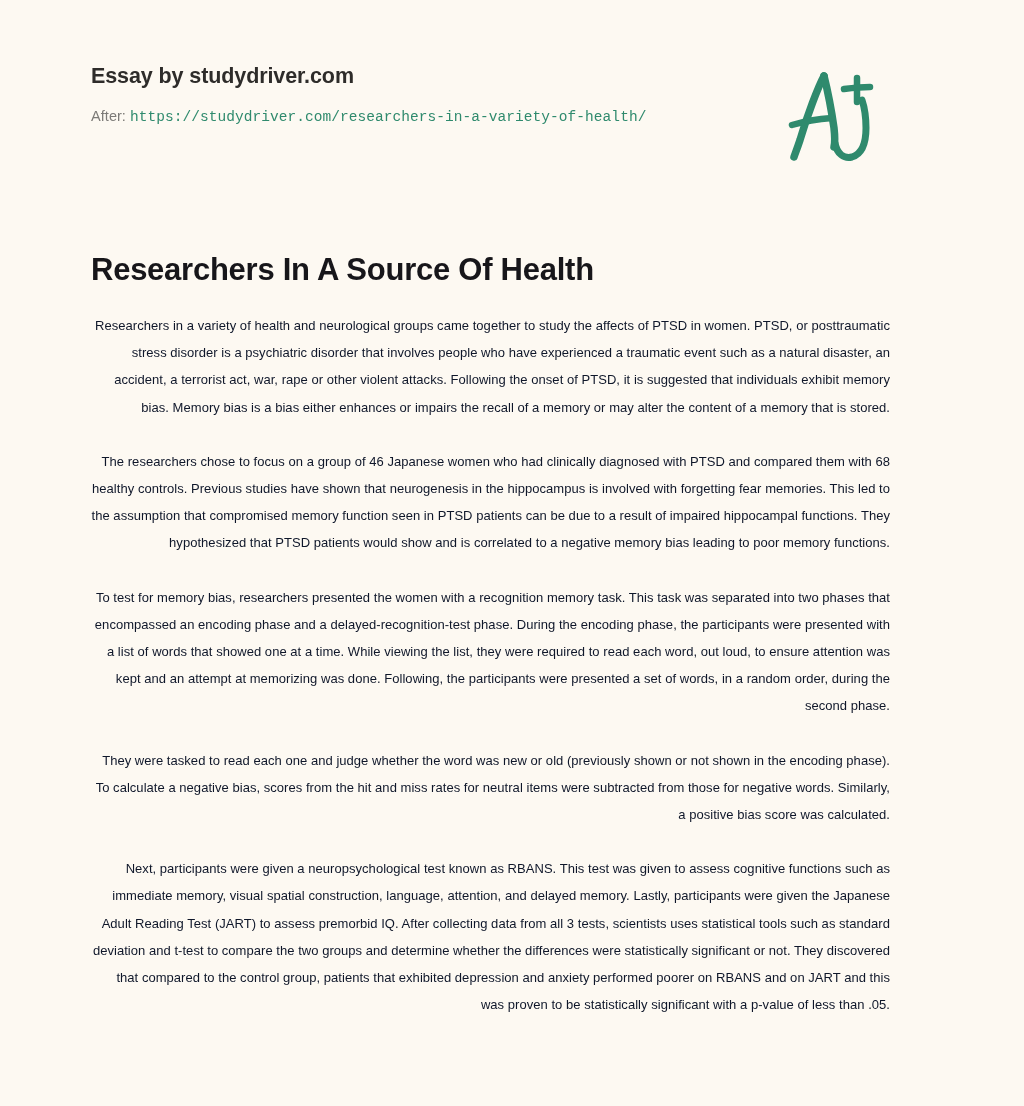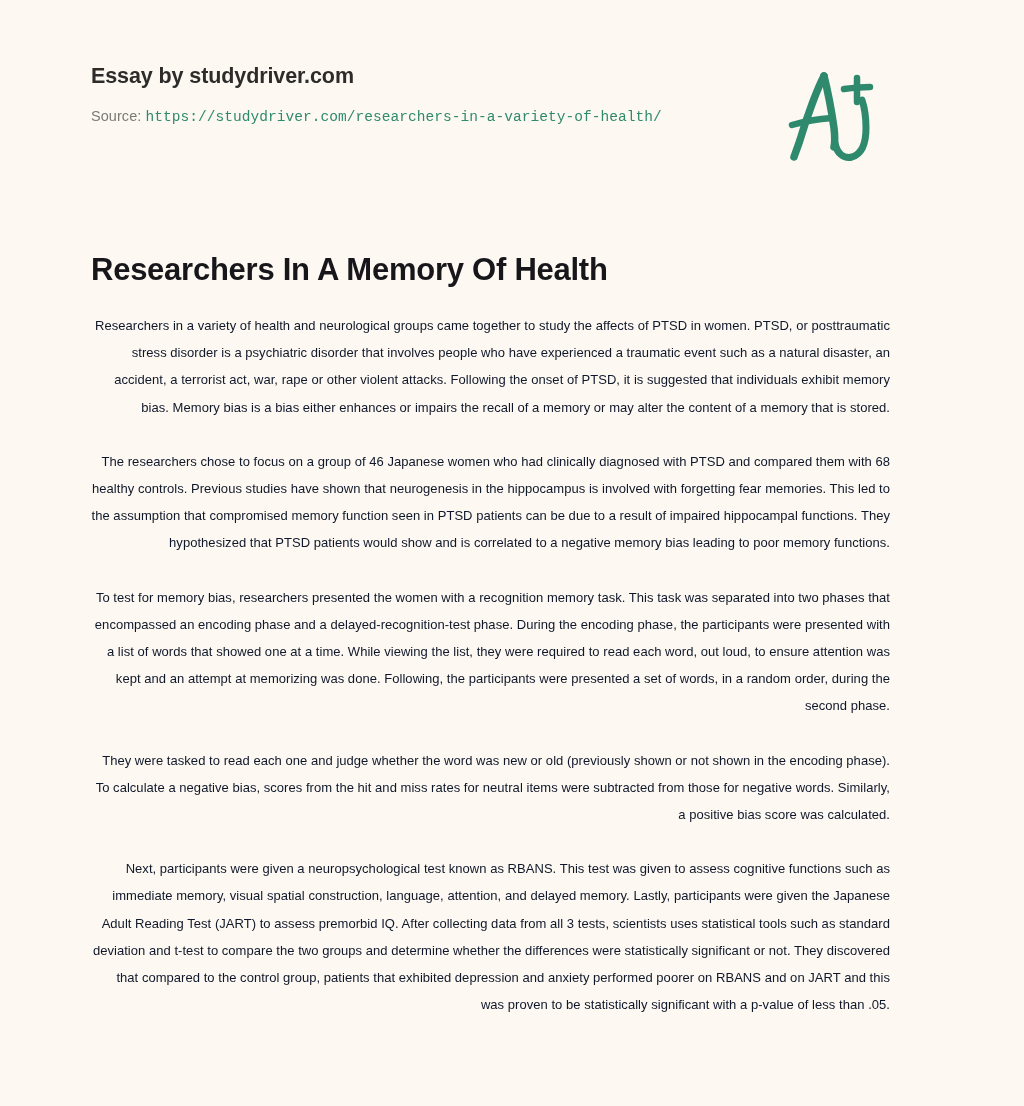--- a/index.html
+++ b/index.html
@@ -111,21 +111,21 @@
   }
 </style>
 </head>
 <body>
 
 <div class="page">
 
   <div class="header">
     <div class="byline">Essay by studydriver.com</div>
     <div class="source-line">
-      <span class="source-label">Source:</span>
+      <span class="source-label">After:</span>
       <span class="source-url">https://studydriver.com/researchers-in-a-variety-of-health/</span>
     </div>
   </div>
 
   <svg class="logo" viewBox="0 0 112 112" xmlns="http://www.w3.org/2000/svg">
     <g fill="none" stroke="#2f8a6d" stroke-linecap="round" stroke-linejoin="round">
 
       <path d="M50 18 C44 29 33 58 26 82 C23 91 21 96 20 99" stroke-width="7.5"></path>
 
       <path d="M50 18 C54 34 58 56 60 70 C61 79 61 85 60 89" stroke-width="7.5"></path>
@@ -133,21 +133,21 @@
       <path d="M18 67 C28 64 44 61 58 60" stroke-width="6.5"></path>
 
       <path d="M61 85 C63 96 70 101 78 99 C88 96 92 84 92 70 C92 58 90 48 88 42" stroke-width="7"></path>
 
       <path d="M83 20 C83 28 83 36 83 44" stroke-width="6.5"></path>
 
       <path d="M70 31 C78 30 88 29 96 29" stroke-width="6.5"></path>
     </g>
   </svg>
 
-  <h1 class="doc-title">Researchers In A Memory Of Health</h1>
+  <h1 class="doc-title">Researchers In A Source Of Health</h1>
 
   <div class="article">
     <p>Researchers in a variety of health and neurological groups came together to study the affects of PTSD in women. PTSD, or posttraumatic stress disorder is a psychiatric disorder that involves people who have experienced a traumatic event such as a natural disaster, an accident, a terrorist act, war, rape or other violent attacks. Following the onset of PTSD, it is suggested that individuals exhibit memory bias. Memory bias is a bias either enhances or impairs the recall of a memory or may alter the content of a memory that is stored.</p>
     <p>The researchers chose to focus on a group of 46 Japanese women who had clinically diagnosed with PTSD and compared them with 68 healthy controls. Previous studies have shown that neurogenesis in the hippocampus is involved with forgetting fear memories. This led to the assumption that compromised memory function seen in PTSD patients can be due to a result of impaired hippocampal functions. They hypothesized that PTSD patients would show and is correlated to a negative memory bias leading to poor memory functions.</p>
     <p>To test for memory bias, researchers presented the women with a recognition memory task. This task was separated into two phases that encompassed an encoding phase and a delayed-recognition-test phase. During the encoding phase, the participants were presented with a list of words that showed one at a time. While viewing the list, they were required to read each word, out loud, to ensure attention was kept and an attempt at memorizing was done. Following, the participants were presented a set of words, in a random order, during the second phase.</p>
     <p>They were tasked to read each one and judge whether the word was new or old (previously shown or not shown in the encoding phase). To calculate a negative bias, scores from the hit and miss rates for neutral items were subtracted from those for negative words. Similarly, a positive bias score was calculated.</p>
     <p>Next, participants were given a neuropsychological test known as RBANS. This test was given to assess cognitive functions such as immediate memory, visual spatial construction, language, attention, and delayed memory. Lastly, participants were given the Japanese Adult Reading Test (JART) to assess premorbid IQ. After collecting data from all 3 tests, scientists uses statistical tools such as standard deviation and t-test to compare the two groups and determine whether the differences were statistically significant or not. They discovered that compared to the control group, patients that exhibited depression and anxiety performed poorer on RBANS and on JART and this was proven to be statistically significant with a p-value of less than .05.</p>
 
   </div>
 

